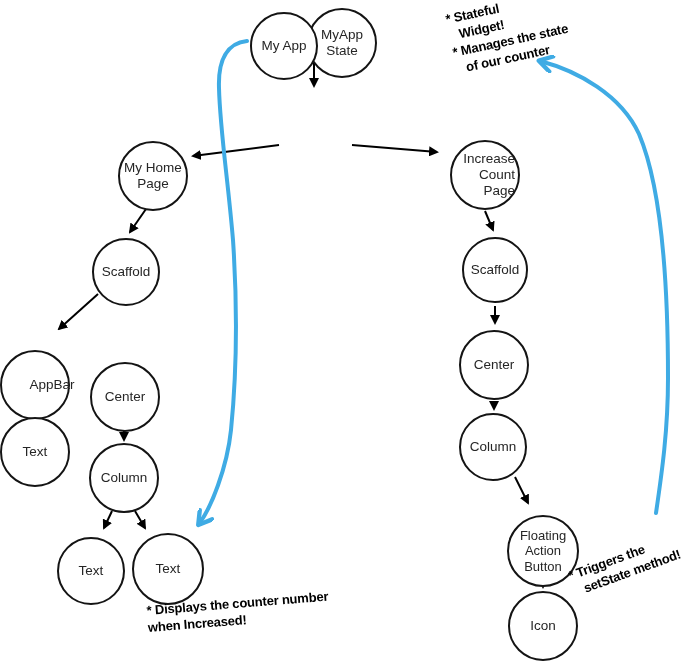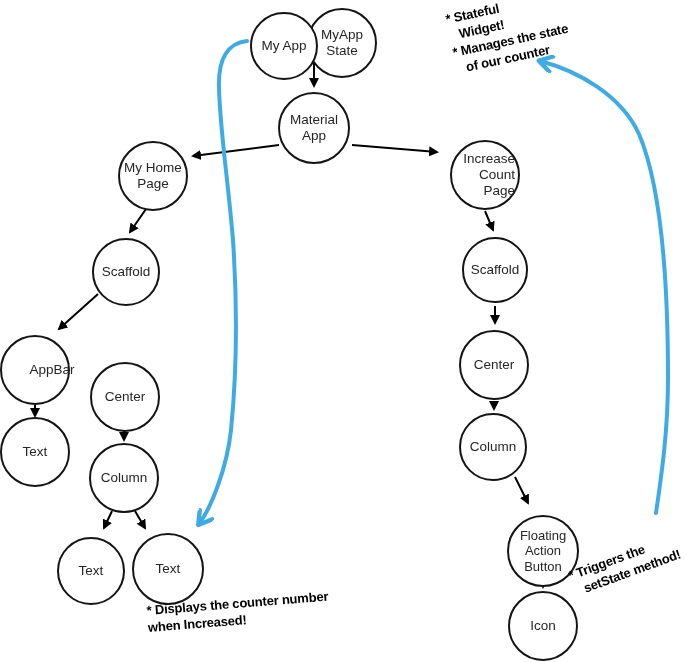--- a/index.html
+++ b/index.html
@@ -64,31 +64,28 @@
                C621,95 578,71 540,61" marker-end="url(#mblue)" stroke="#3fabe4"></path>
     </g>
   </svg>
 
   <div class="node" style="left:307px;top:8px;width:70px;height:70px;">
       <span>MyApp State</span>
     </div>
   <div class="node" style="left:250px;top:12px;width:68px;height:68px;">
       <span>My App</span>
     </div>
-  <div class="node" style="left:278px;top:92px;width:72px;height:72px;">
-      <span>Material App</span>
-    </div>
 
   <div class="node" style="left:118px;top:141px;width:70px;height:70px;justify-content:center;">
       <span>My Home Page</span>
     </div>
   <div class="node" style="left:92px;top:238px;width:68px;height:68px;">
       <span>Scaffold</span>
     </div>
-  <div class="node" style="left:0px;top:335px;width:70px;height:70px;padding-left:37px;">
+  <div class="node" style="left:0px;top:350px;width:70px;height:70px;padding-left:37px;">
       <span>AppBar</span>
     </div>
   <div class="node" style="left:0px;top:417px;width:70px;height:70px;">
       <span>Text</span>
     </div>
   <div class="node" style="left:90px;top:362px;width:70px;height:70px;">
       <span>Center</span>
     </div>
   <div class="node" style="left:89px;top:443px;width:70px;height:70px;">
       <span>Column</span>

